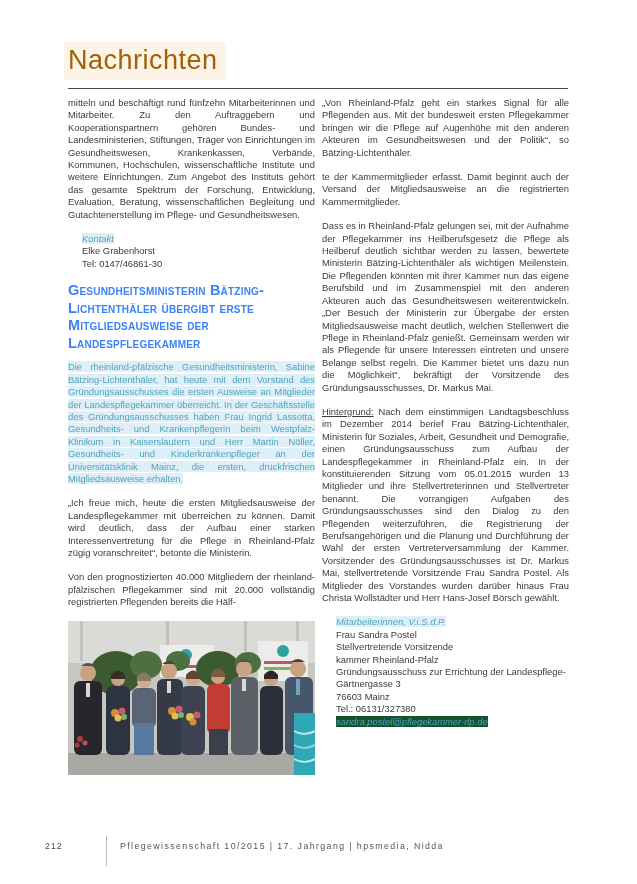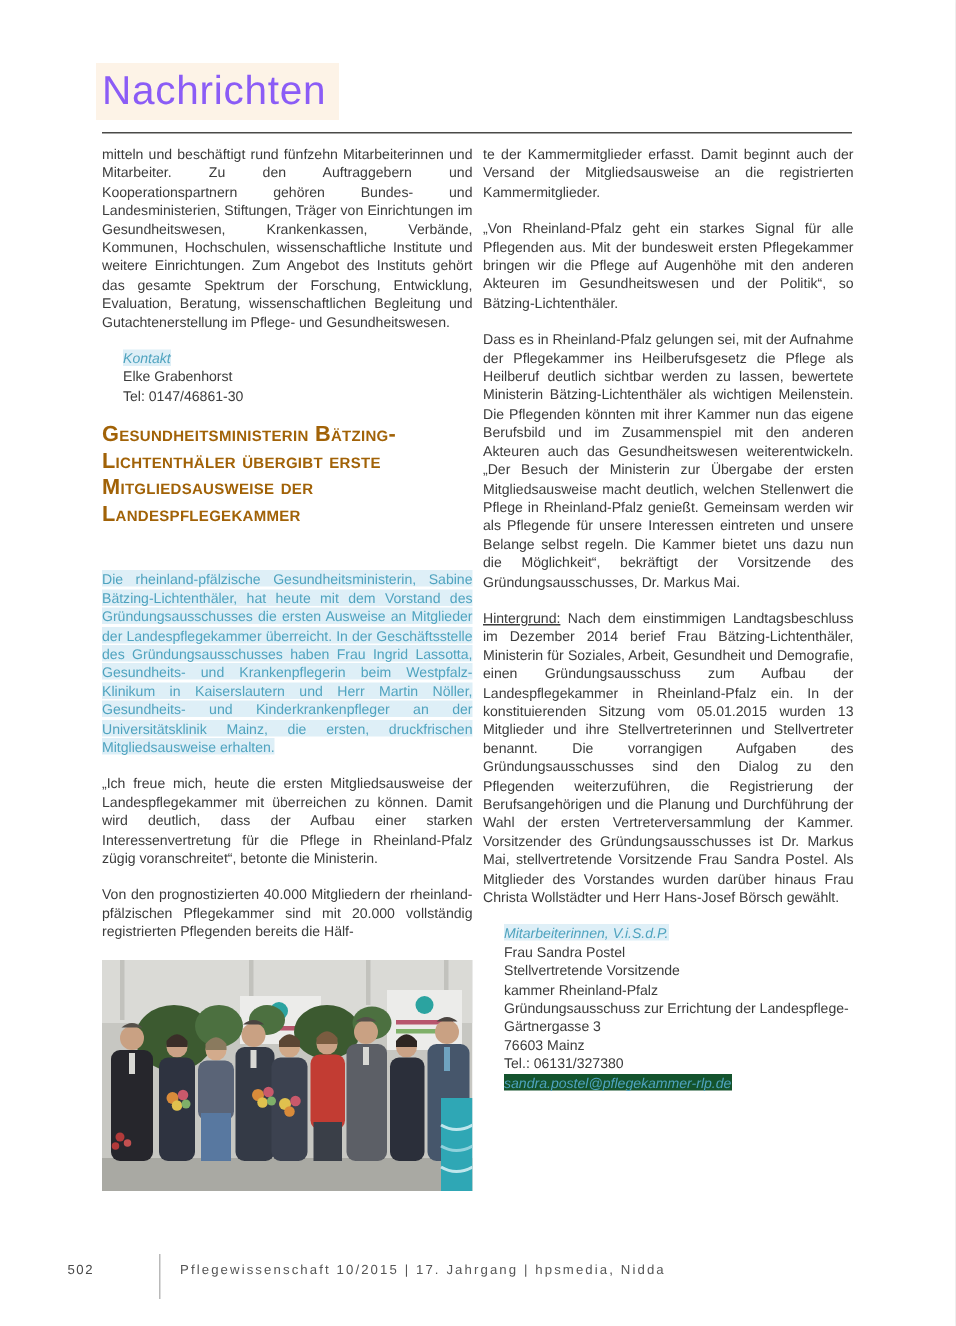--- a/index.html
+++ b/index.html
@@ -10,46 +10,46 @@
     font-family:"Liberation Sans", sans-serif;
     color:#3b3b3b;
     overflow:hidden;
     margin:0 auto;
     box-shadow:0 0 4px rgba(0,0,0,.15);
   }
   
   .page-title{
     position:absolute;left:64px;top:42px;
     font-size:27px;font-weight:400;letter-spacing:.5px;
-    color:#8b5cf6;
+    color:#a16207;
     background:#fdf3e7;
     padding:2px 8px 4px 4px;
     line-height:1.2;
   }
   .title-rule{
     position:absolute;left:68px;top:88px;width:500px;height:0;
     border-top:1.5px solid #4a4a48;
   }
   
   .col{
     position:absolute;top:97px;width:247px;
     font-size:9.4px;line-height:12.4px;
     text-align:justify;
   }
   .col-left{left:68px;}
   .col-right{left:322px;}
   .col p{margin:0 0 12px 0;}
   .contact-block{margin:0 0 12px 0;}
   .contact-block div{text-align:left;padding-left:14px;}
   .article-heading{
-    margin:4px 0 28px 0;
+    margin:4px 0 9px 0;
     font-variant:small-caps;
     font-size:14.5px;line-height:17.5px;
     font-weight:600;letter-spacing:.2px;
-    color:#a16207;
+    color:#3b82f6;
     text-align:left;
   }
   .teal{
     color:#4fa3bf;
     background:#deeff7;
     box-decoration-break:clone;
     -webkit-box-decoration-break:clone;
   }
   .italic{font-style:italic;}
   .underline{text-decoration:underline;}
@@ -176,40 +176,40 @@
         <circle cx="9" cy="124" r="2.5" fill="#b23a3a"></circle>
 
       <rect x="226" y="92" width="21" height="62" fill="#2fa7b5"></rect>
       <path d="M226 110 q10 6 21 0" stroke="#bfe6ec" stroke-width="2" fill="none"></path>
       <path d="M226 124 q10 6 21 0" stroke="#8fd2dc" stroke-width="2" fill="none"></path>
       <path d="M226 138 q10 6 21 0" stroke="#bfe6ec" stroke-width="2" fill="none"></path>
     </svg>
   </div>
 
   <div class="col col-right">
+    <p>„Von Rheinland-Pfalz geht ein starkes Signal für alle Pflegenden aus. Mit der bundesweit ersten Pflegekammer bringen wir die Pflege auf Augenhöhe mit den anderen Akteuren im Gesundheitswesen und der Politik“, so Bätzing-Lichtenthäler.</p>
+
     <p>te der Kammermitglieder erfasst. Damit beginnt auch der Versand der Mitgliedsausweise an die registrierten Kammermitglieder.</p>
-
-    <p>„Von Rheinland-Pfalz geht ein starkes Signal für alle Pflegenden aus. Mit der bundesweit ersten Pflegekammer bringen wir die Pflege auf Augenhöhe mit den anderen Akteuren im Gesundheitswesen und der Politik“, so Bätzing-Lichtenthäler.</p>
 
     <p>Dass es in Rheinland-Pfalz gelungen sei, mit der Aufnahme der Pflegekammer ins Heilberufsgesetz die Pflege als Heilberuf deutlich sichtbar werden zu lassen, bewertete Ministerin Bätzing-Lichtenthäler als wichtigen Meilenstein. Die Pflegenden könnten mit ihrer Kammer nun das eigene Berufsbild und im Zusammenspiel mit den anderen Akteuren auch das Gesundheitswesen weiterentwickeln. „Der Besuch der Ministerin zur Übergabe der ersten Mitgliedsausweise macht deutlich, welchen Stellenwert die Pflege in Rheinland-Pfalz genießt. Gemeinsam werden wir als Pflegende für unsere Interessen eintreten und unsere Belange selbst regeln. Die Kammer bietet uns dazu nun die Möglichkeit“, bekräftigt der Vorsitzende des Gründungsausschusses, Dr. Markus Mai.</p>
 
     <p><span class="underline">Hintergrund:</span><span> Nach dem einstimmigen Landtagsbeschluss im Dezember 2014 berief Frau Bätzing-Lichtenthäler, Ministerin für Soziales, Arbeit, Gesundheit und Demografie, einen Gründungsausschuss zum Aufbau der Landespflegekammer in Rheinland-Pfalz ein. In der konstituierenden Sitzung vom 05.01.2015 wurden 13 Mitglieder und ihre Stellvertreterinnen und Stellvertreter benannt. Die vorrangigen Aufgaben des Gründungsausschusses sind den Dialog zu den Pflegenden weiterzuführen, die Registrierung der Berufsangehörigen und die Planung und Durchführung der Wahl der ersten Vertreterversammlung der Kammer. Vorsitzender des Gründungsausschusses ist Dr. Markus Mai, stellvertretende Vorsitzende Frau Sandra Postel. Als Mitglieder des Vorstandes wurden darüber hinaus Frau Christa Wollstädter und Herr Hans-Josef Börsch gewählt.</span></p>
 
     <div class="contact-block">
       <div><span class="teal italic">Mitarbeiterinnen, V.i.S.d.P.</span></div>
       <div>Frau Sandra Postel</div>
       <div>Stellvertretende Vorsitzende</div>
       <div>kammer Rheinland-Pfalz</div>
       <div>Gründungsausschuss zur Errichtung der Landespflege-</div>
       <div>Gärtnergasse 3</div>
       <div>76603 Mainz</div>
       <div>Tel.: 06131/327380</div>
       <div><a class="mail" href="#">sandra.postel@pflegekammer-rlp.de</a></div>
     </div>
   </div>
 
   <div class="footer">
-    <span class="page-num">502</span>
+    <span class="page-num">212</span>
     <span class="divider"></span>
     <span class="journal">Pflegewissenschaft 10/2015 | 17. Jahrgang | hpsmedia, Nidda</span>
   </div>
 
 </div>
 
 </body></html>

